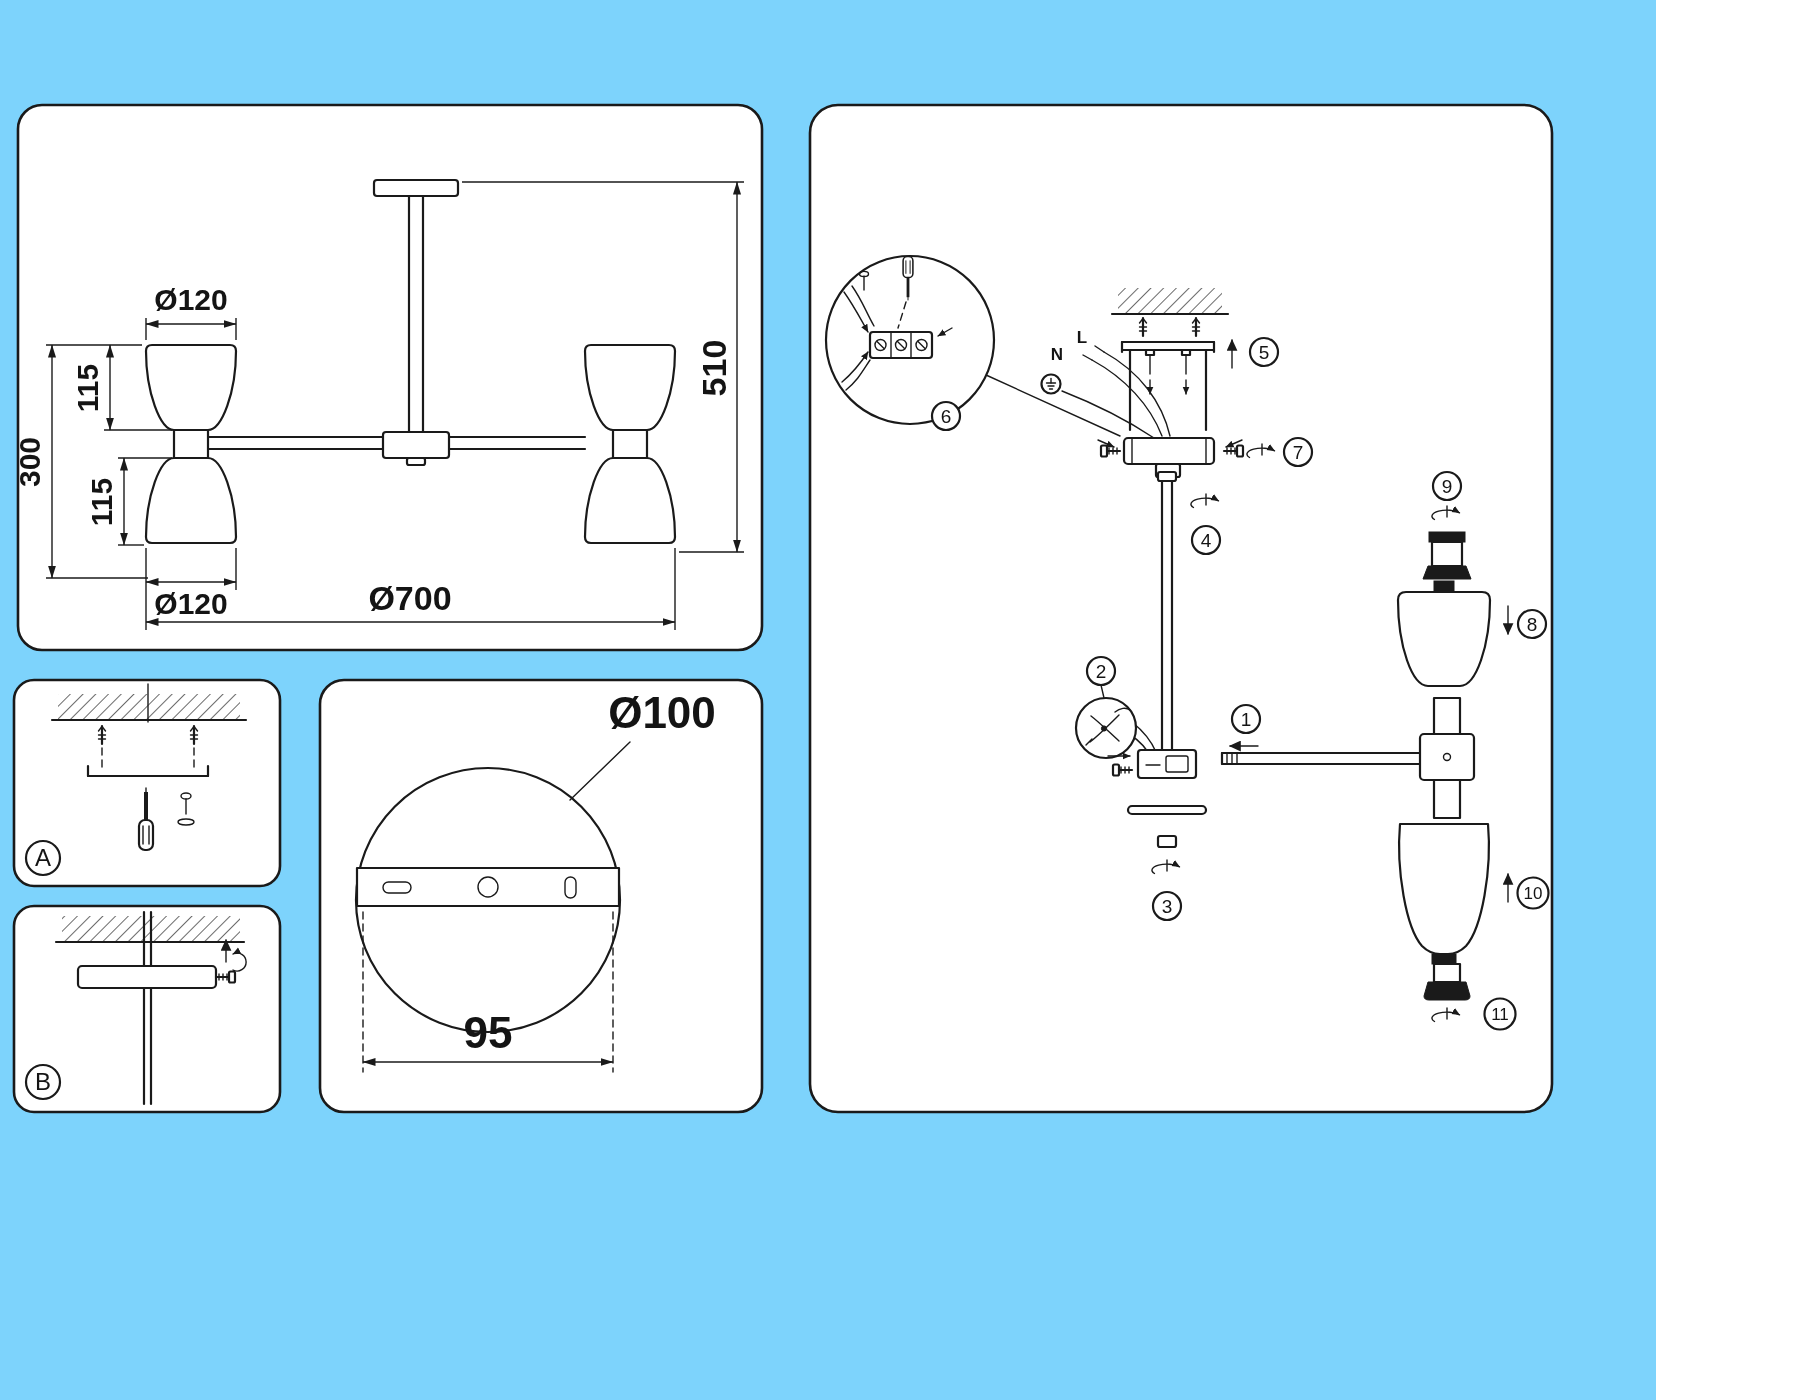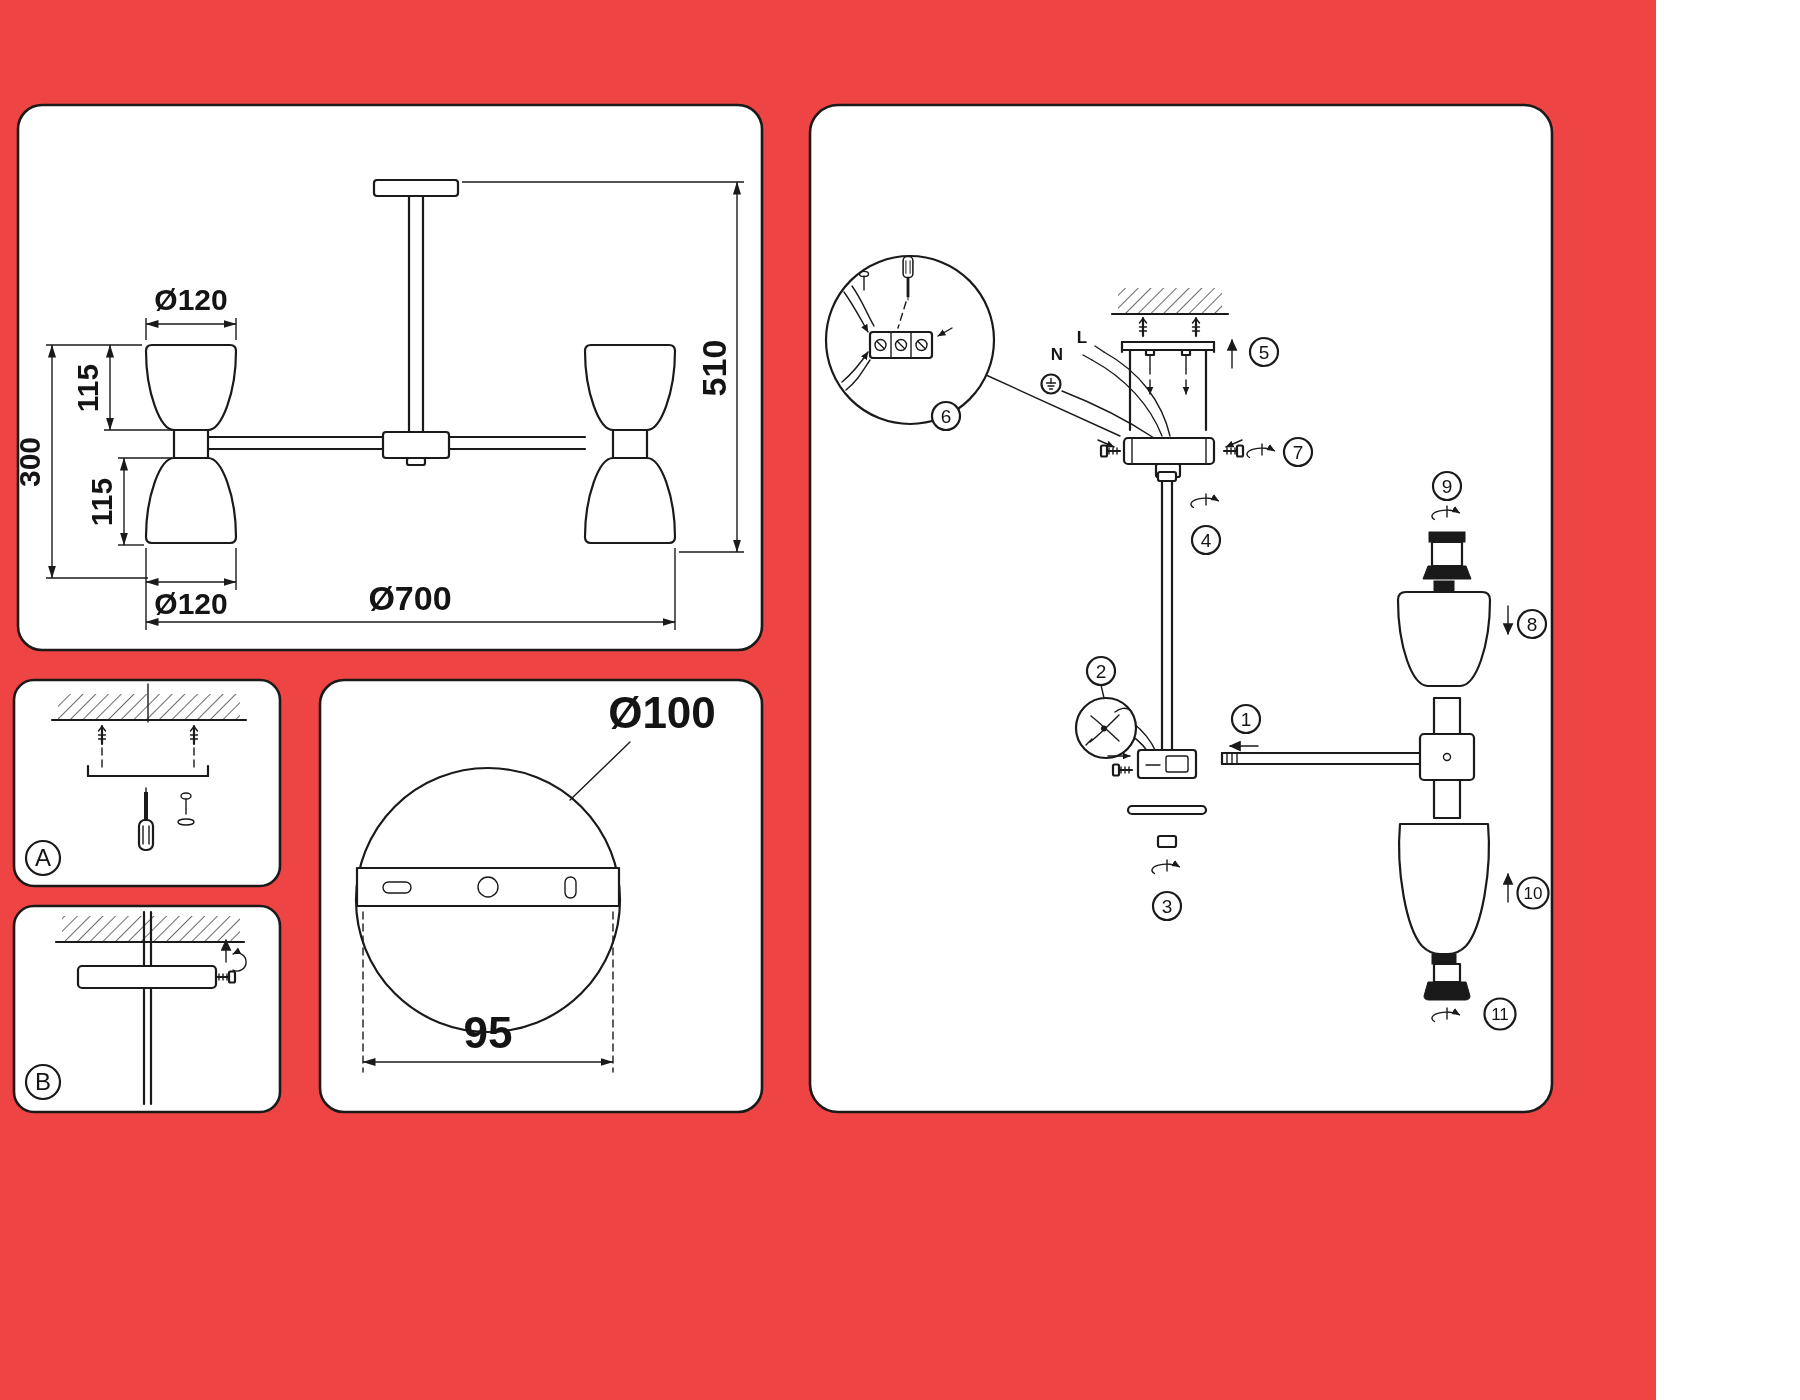--- a/index.html
+++ b/index.html
@@ -1,16 +1,16 @@
 <!DOCTYPE html>
 <html><head>
 <meta charset="utf-8">
 <style>
   html,body{margin:0;padding:0;background:#fff}
-  .sheet{position:relative;width:1656px;height:1400px;background:#ef4444;overflow:hidden}
+  .sheet{position:relative;width:1656px;height:1400px;background:#7dd3fc;overflow:hidden}
   svg{display:block}
   svg text{font-family:"Liberation Sans","DejaVu Sans",sans-serif;fill:#141414}
   .ln{stroke:#1a1a1a;fill:none;stroke-width:2.2;stroke-linecap:round;stroke-linejoin:round}
   .thin{stroke:#1a1a1a;fill:none;stroke-width:1.4;stroke-linecap:round;stroke-linejoin:round}
   .dimln{stroke:#1a1a1a;fill:none;stroke-width:1.4}
   .wf{fill:#fff}
   .blk{fill:#1a1a1a;stroke:#1a1a1a;stroke-width:1}
   .dash{stroke-dasharray:7 5}
   .panel{fill:#fff;stroke:#1a1a1a;stroke-width:2.6}
   .dim-t{font-size:30px;font-weight:bold}

